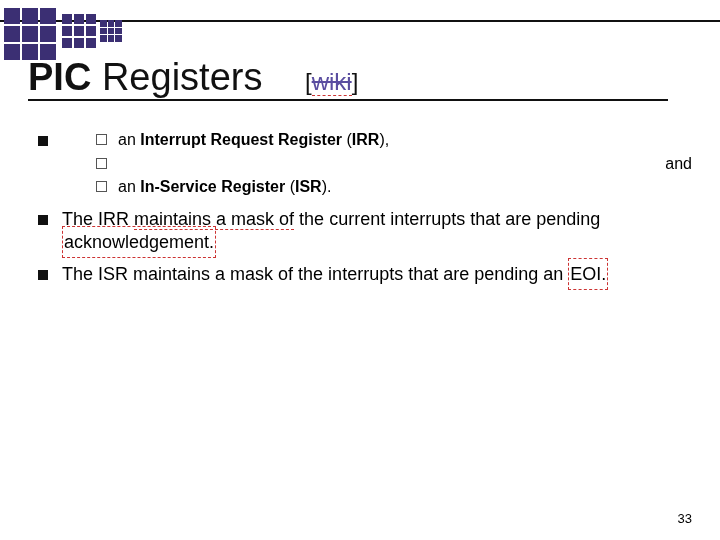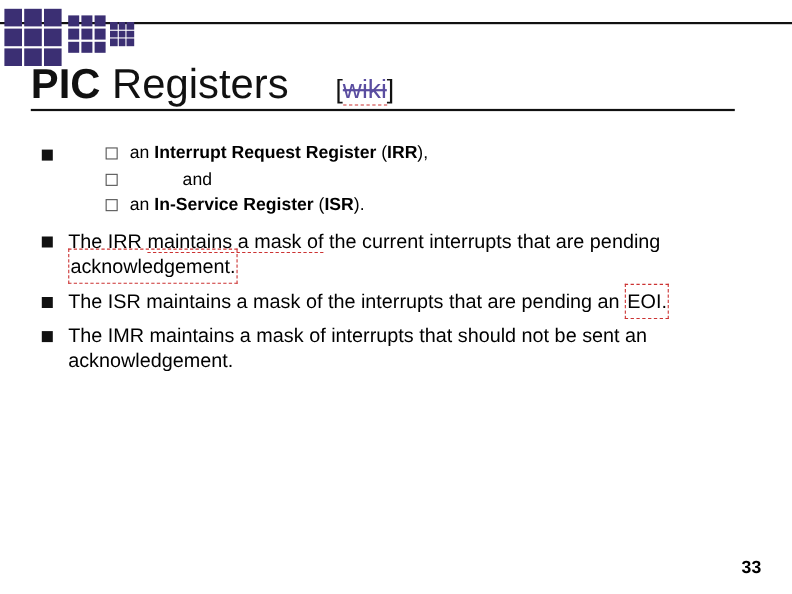--- a/index.html
+++ b/index.html
@@ -24,28 +24,28 @@
 
   .h1-underline { border-bottom:2px solid #111; width:640px; margin-bottom:28px; }
 
   ul.outer { list-style:none; margin-left:10px; }
   ul.outer > li { position:relative; padding-left:24px; font-size:18px; line-height:1.3; margin-bottom:8px; }
   ul.outer > li::before { content:""; position:absolute; left:0; top:7px; width:10px; height:10px; background:#111; }
 
   ul.inner { list-style:none; margin:6px 0 10px 34px; font-size:16px; }
   ul.inner > li { position:relative; padding-left:22px; line-height:1.35; margin-bottom:2px; }
   ul.inner > li::before { content:""; position:absolute; left:0; top:5px; width:9px; height:9px; border:1px solid #555; background:#fff; }
-  ul.inner .and { padding-left:70px; }
+  ul.inner .and { padding-left:70px;text-align:right; }
 
   .dashed-red { border:1px dashed #c33; padding:5px 1px; }
   .u-dash-red { border-bottom:1px dashed #c33; }
 
   .note { position:absolute; right:-10px; top:236px; font-size:14px; text-align:left; line-height:1.2; }
 
-  .pagenum { position:absolute; bottom:14px; right:28px; font-size:16px; font-weight:700; }
+  .pagenum { position:absolute; bottom:14px; right:28px; font-size:13px; font-weight:400; }
 </style>
 </head>
 <body>
 
 <div class="deco">
   <div class="deco-line"></div>
   <div class="grid grid-big">
       <div class="cell"></div>
       <div class="cell"></div>
       <div class="cell"></div>
@@ -93,20 +93,17 @@
         <li class="and" style="padding-left:70px;"><span>and</span></li>
         <li><span>an </span><b>In-Service Register</b><span> (</span><b>ISR</b><span>).</span></li>
       </ul>
     </li>
     <li>
       <span>The IRR </span><span class="u-dash-red">maintains a mask of</span><span> the current interrupts that are pending </span><span class="dashed-red">acknowledgement.</span>
     </li>
     <li>
       <span>The ISR maintains a mask of the interrupts that are pending an </span><span class="dashed-red">EOI.</span>
     </li>
-    <li>
-      <span>The IMR maintains a mask of interrupts that should not be sent an acknowledgement.</span>
-    </li>
   </ul>
 
 </div>
 
 <div class="pagenum">33</div>
 
 </body></html>

